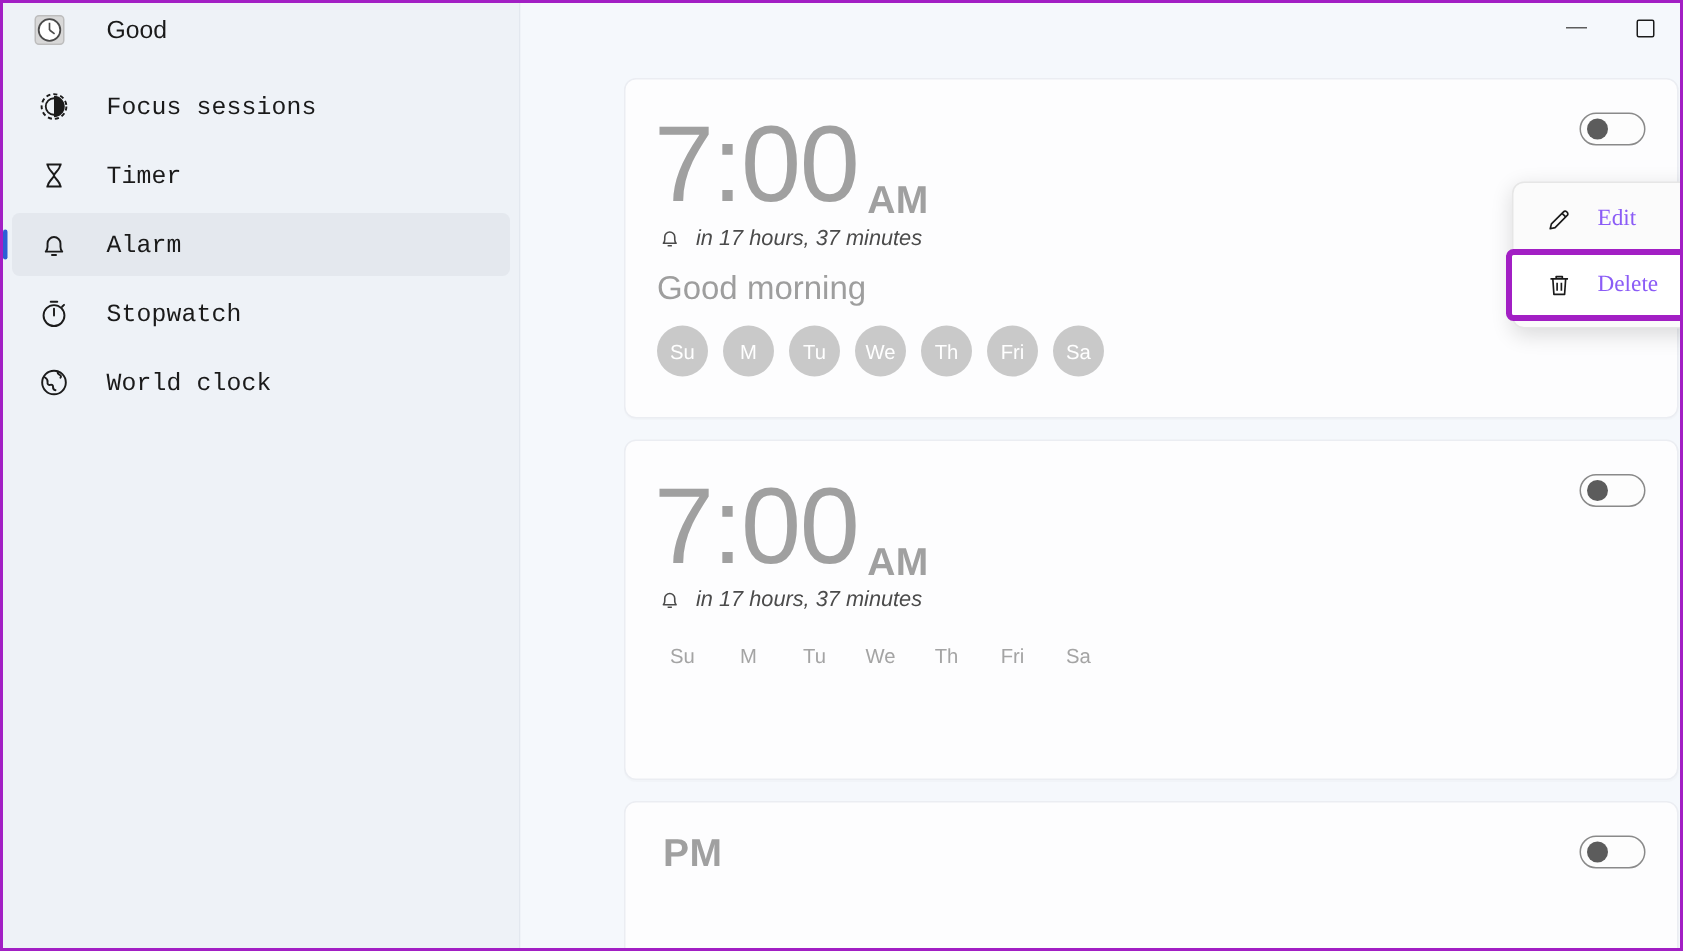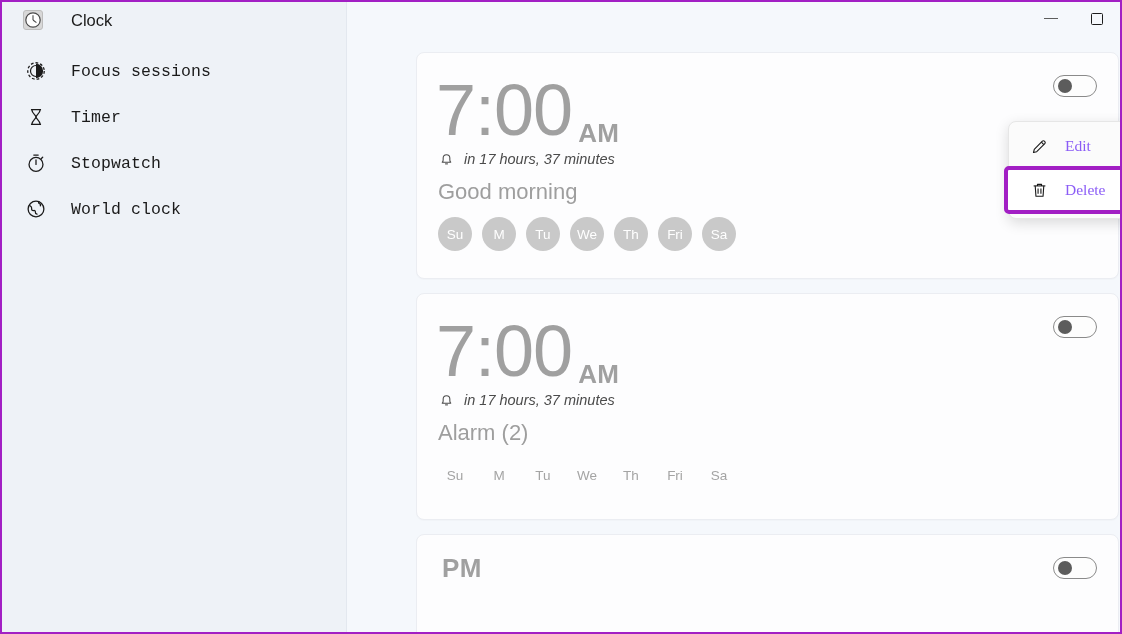--- a/index.html
+++ b/index.html
@@ -257,21 +257,21 @@
 
     <div class="title-row">
       <span class="title-icon">
         <svg viewBox="0 0 22 22" width="22" height="22">
           <rect x="1.5" y="1.5" width="19" height="19" rx="2.5" fill="#d8d8d8" stroke="#bdbdbd" stroke-width="1"></rect>
           <circle cx="11" cy="11" r="7.2" fill="#ffffff" stroke="#4a4a4a" stroke-width="1.2"></circle>
           <line x1="11" y1="11" x2="11" y2="6.2" stroke="#4a4a4a" stroke-width="1.1"></line>
           <line x1="11" y1="11" x2="14.4" y2="13.6" stroke="#4a4a4a" stroke-width="1.1"></line>
         </svg>
       </span>
-      <span class="title-text">Clock</span>
+      <span class="title-text">Good</span>
     </div>
 
     <div class="nav-item" style="margin-top:12px;">
       <span class="nav-icon">
         <svg viewBox="0 0 24 24" width="22" height="22" fill="none" stroke="currentColor" stroke-width="1.4">
           <circle cx="12" cy="12" r="9" stroke-dasharray="3 2.2"></circle>
           <path d="M12 4.2 A7.8 7.8 0 0 1 12 19.8 Z" fill="currentColor" stroke="none"></path>
           <circle cx="12" cy="12" r="6" stroke="currentColor" stroke-width="1.3" fill="none"></circle>
         </svg>
       </span>
@@ -282,20 +282,30 @@
       <span class="nav-icon">
         <svg viewBox="0 0 24 24" width="22" height="22" fill="none" stroke="currentColor" stroke-width="1.4" stroke-linejoin="round">
           <path d="M6.5 4h11M6.5 20h11"></path>
           <path d="M7.5 4c0 4 4.5 6.1 4.5 8s-4.5 4-4.5 8"></path>
           <path d="M16.5 4c0 4-4.5 6.1-4.5 8s4.5 4 4.5 8"></path>
         </svg>
       </span>
       <span class="nav-label">Timer</span>
     </div>
 
+    <div class="nav-item selected">
+      <span class="sel-bar"></span>
+      <span class="nav-icon">
+        <svg viewBox="0 0 24 24" width="22" height="22" fill="none" stroke="currentColor" stroke-width="1.4" stroke-linejoin="round">
+          <path d="M6 17.2c1.1-1.1 1.3-2.1 1.3-3.6v-2.3a4.7 4.7 0 0 1 9.4 0v2.3c0 1.5.2 2.5 1.3 3.6z"></path>
+          <path d="M10 19.6h4"></path>
+        </svg>
+      </span>
+      <span class="nav-label">Alarm</span>
+    </div>
 
     <div class="nav-item">
       <span class="nav-icon">
         <svg viewBox="0 0 24 24" width="22" height="22" fill="none" stroke="currentColor" stroke-width="1.4" stroke-linecap="round">
           <circle cx="12" cy="13.5" r="7.6"></circle>
           <path d="M12 13.5V8.6"></path>
           <path d="M9.6 3.4h4.8"></path>
           <path d="M17.9 7.1l1.4-1.4"></path>
         </svg>
       </span>
@@ -352,21 +362,20 @@
       </div>
       <div class="sub-row">
         <span class="bell-ico">
           <svg viewBox="0 0 24 24" width="17" height="17" fill="none" stroke="currentColor" stroke-width="1.5" stroke-linejoin="round">
             <path d="M6 17.2c1.1-1.1 1.3-2.1 1.3-3.6v-2.3a4.7 4.7 0 0 1 9.4 0v2.3c0 1.5.2 2.5 1.3 3.6z"></path>
             <path d="M10 19.6h4"></path>
           </svg>
         </span>
         <span class="sub-text">in 17 hours, 37 minutes</span>
       </div>
-      <div class="alarm-name">Alarm (2)</div>
       <div class="days">
         <span class="day off">Su</span>
         <span class="day off">M</span>
         <span class="day off">Tu</span>
         <span class="day off">We</span>
         <span class="day off">Th</span>
         <span class="day off">Fri</span>
         <span class="day off">Sa</span>
       </div>
       <div class="toggle">

